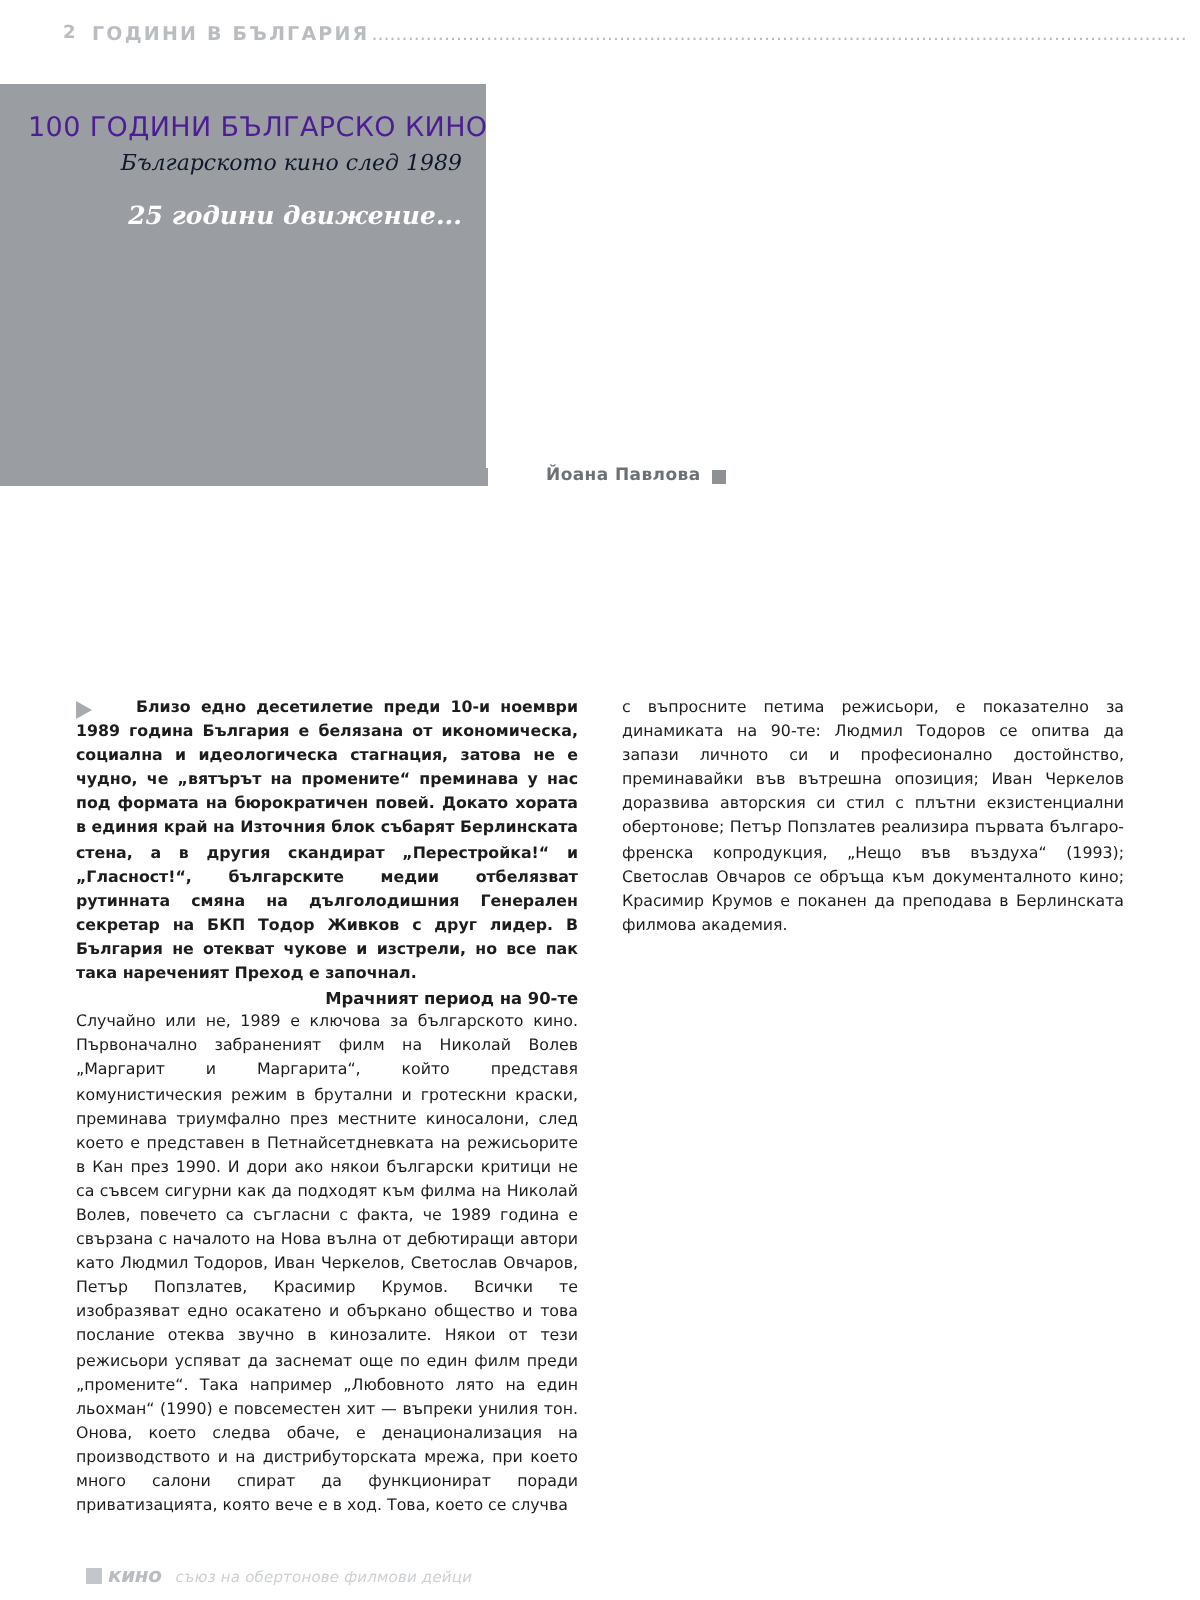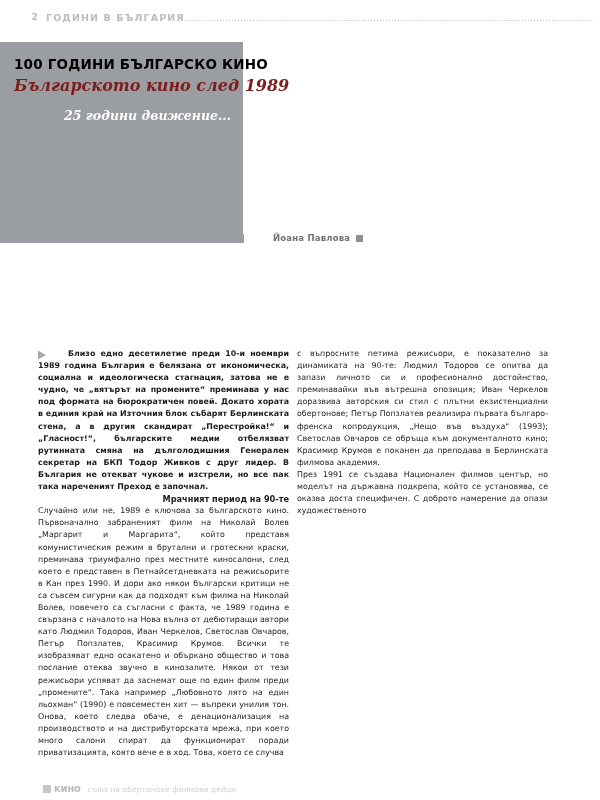--- a/index.html
+++ b/index.html
@@ -57,31 +57,31 @@
     top: 42px;
     width: 243px;
     height: 201px;
     background: #9a9da1;
   }
   .hero-text {
     padding: 14px 12px 0 14px;
     text-align: right;
   }
   .hero-line1 {
-    color: #000000;
+    color: #4c1d95;
     font-size: 13.5px;
-    font-weight: bold;
+    font-weight: normal;
     letter-spacing: .2px;
     line-height: 1.3;
     white-space: nowrap;
   }
   .hero-line2 {
-    color: #7f1d1d;
-    font-size: 16px;
-    font-weight: bold;
+    color: #0f172a;
+    font-size: 11px;
+    font-weight: normal;
     font-style: italic;
     font-family: "DejaVu Serif", "Liberation Serif", serif;
     line-height: 1.45;
     white-space: nowrap;
   }
   .hero-line3 {
     color: #ffffff;
     font-size: 12.5px;
     font-weight: bold;
     font-style: italic;
@@ -121,21 +121,21 @@
   }
 
   
   .columns {
     position: absolute;
     left: 38px;
     top: 348px;
     width: 525px;
     height: 420px;
     display: flex;
-    gap: 8px;
+    gap: 22px;
   }
   .col {
     width: 251px;
     font-size: 7.9px;
     line-height: 12.1px;
     text-align: justify;
     color: #1c1c1c;
     overflow: hidden;
   }
   .col p {
@@ -169,20 +169,21 @@
 
   
   .page-footer {
     position: absolute;
     left: 43px;
     bottom: 6px;
     display: flex;
     align-items: baseline;
     gap: 3px;
     color: #c3c6ca;
+    font-style: italic;
   }
   .footer-square {
     width: 8px;
     height: 8px;
     background: #c3c6ca;
     display: inline-block;
     position: relative;
     top: 1px;
   }
   .footer-brand {
@@ -226,21 +227,20 @@
     <p class="lede">
       <span class="play-bullet"></span>
       <span>Близо едно десетилетие преди 10-и ноември 1989 година България е белязана от икономическа, социална и идеологическа стагнация, затова не е чудно, че „вятърът на промените“ преминава у нас под формата на бюрократичен повей. Докато хората в единия край на Източния блок събарят Берлинската стена, а в другия скандират „Перестройка!“ и „Гласност!“, българските медии отбелязват рутинната смяна на дълголодишния Генерален секретар на БКП Тодор Живков с друг лидер. В България не отекват чукове и изстрели, но все пак така нареченият Преход е започнал.</span>
     </p>
     <p class="subhead">Мрачният период на 90-те</p>
     <p class="body-para">Случайно или не, 1989 е ключова за българското кино. Първоначално забраненият филм на Николай Волев „Маргарит и Маргарита“, който представя комунистическия режим в брутални и гротескни краски, преминава триумфално през местните киносалони, след което е представен в Петнайсетдневката на режисьорите в Кан през 1990. И дори ако някои български критици не са съвсем сигурни как да подходят към филма на Николай Волев, повечето са съгласни с факта, че 1989 година е свързана с началото на Нова вълна от дебютиращи автори като Людмил Тодоров, Иван Черкелов, Светослав Овчаров, Петър Попзлатев, Красимир Крумов. Всички те изобразяват едно осакатено и объркано общество и това послание отеква звучно в кинозалите. Някои от тези режисьори успяват да заснемат още по един филм преди „промените“. Така например „Любовното лято на един льохман“ (1990) е повсеместен хит — въпреки унилия тон. Онова, което следва обаче, е денационализация на производството и на дистрибуторската мрежа, при което много салони спират да функционират поради приватизацията, която вече е в ход. Това, което се случва</p>
   </div>
   <div class="col">
 
   <p class="body-para">с въпросните петима режисьори, е показателно за динамиката на 90-те: Людмил Тодоров се опитва да запази личното си и професионално достойнство, преминавайки във вътрешна опозиция; Иван Черкелов доразвива авторския си стил с плътни екзистенциални обертонове; Петър Попзлатев реализира първата българо-френска копродукция, „Нещо във въздуха“ (1993); Светослав Овчаров се обръща към документалното кино; Красимир Крумов е поканен да преподава в Берлинската филмова академия.</p>
-      <p class="body-para">През 1991 се създава Национален филмов център, но моделът на държавна подкрепа, който се установява, се оказва доста специфичен. С доброто намерение да опази художественото</p>
     </div>
 </div>
 
 <div class="page-footer">
   <span class="footer-square"></span>
   <span class="footer-brand">кино</span>
   <span class="footer-tagline">съюз на обертонове филмови дейци</span>
 </div>
 
 </body></html>

